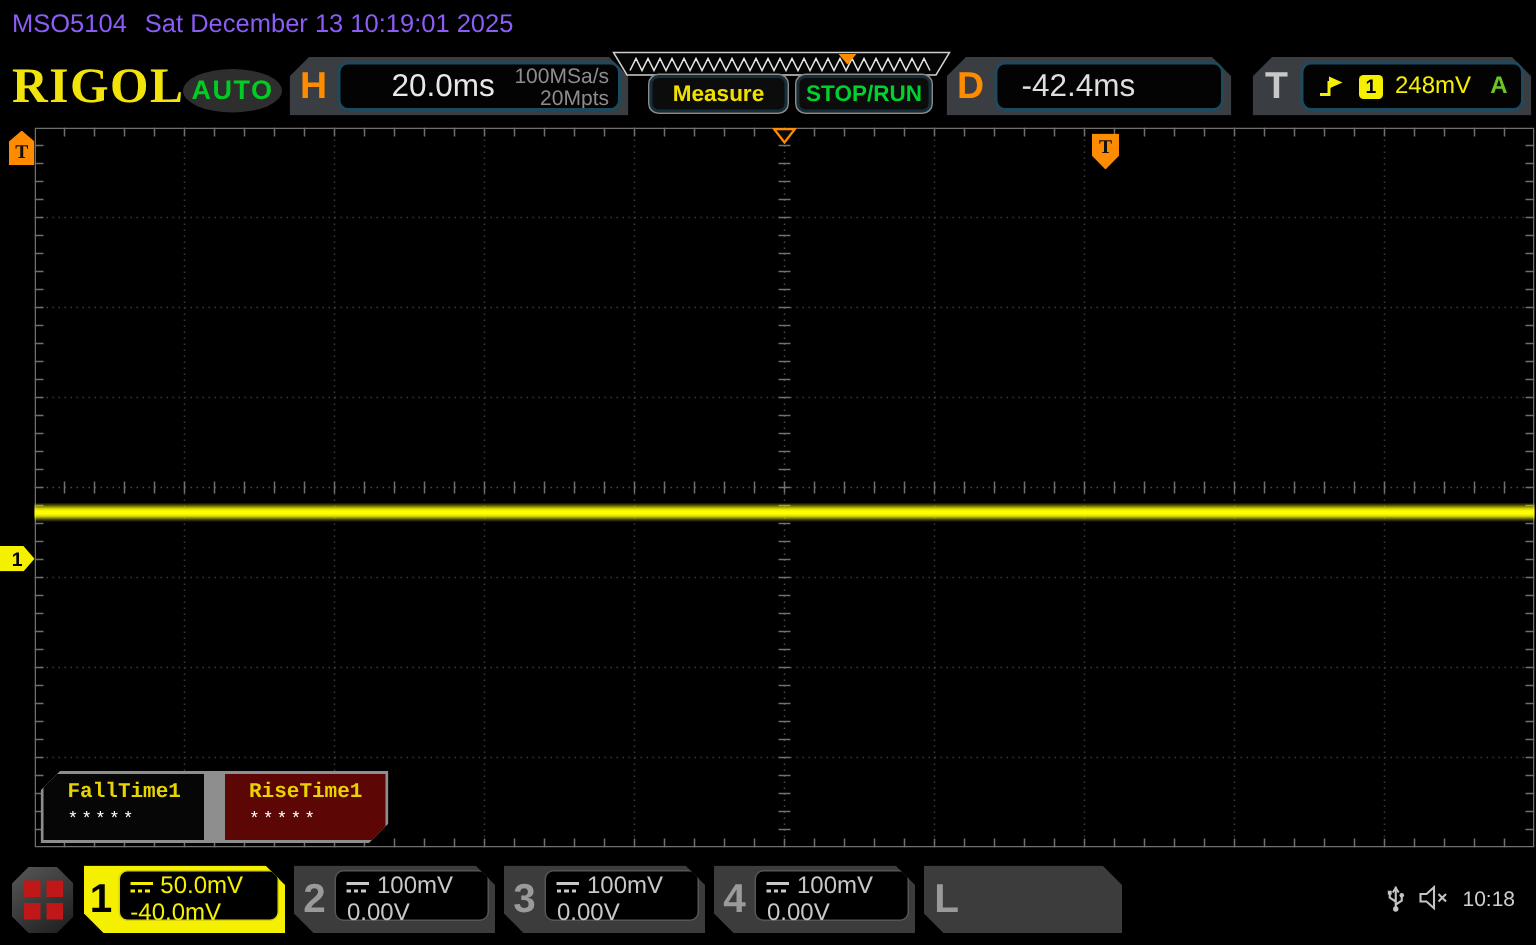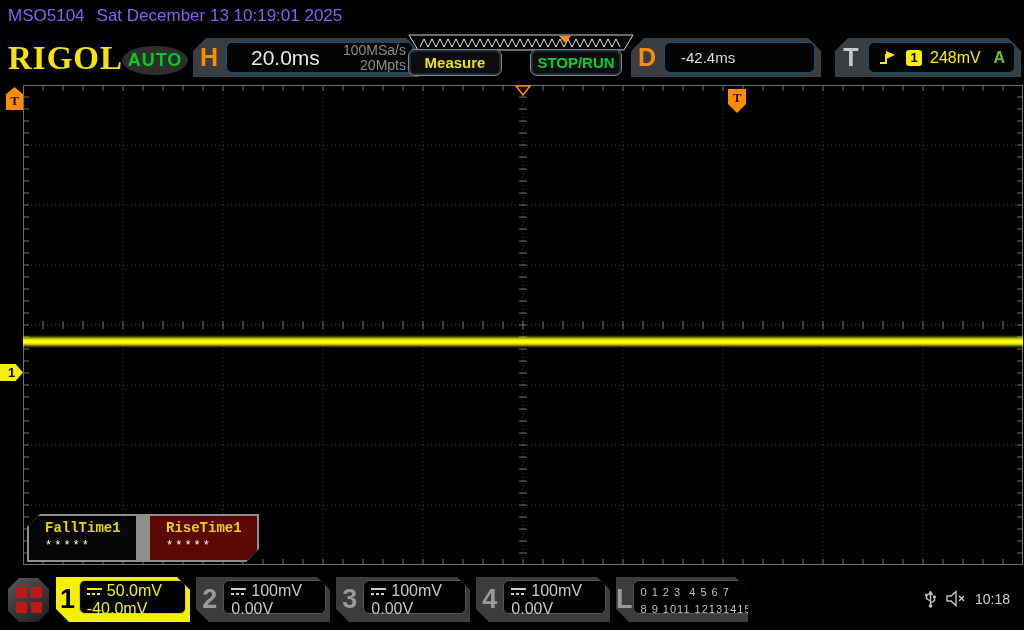--- a/index.html
+++ b/index.html
@@ -14,37 +14,37 @@
   .logo { position:absolute; left:8px; top:40px; font-family:"Liberation Serif", serif; font-weight:bold; font-size:33px; color:#f2e30a; letter-spacing:1px; }
   .auto-badge { position:absolute; left:122px; top:46px; width:66px; height:29px; background:#2e2e2e; border-radius:50%; display:flex; align-items:center; justify-content:center; color:#00cc22; font-weight:bold; font-size:18px; letter-spacing:1px; }
 
   .hblock { position:absolute; top:38px; height:39px; background:#3a3e42; display:flex; align-items:center;
             clip-path:polygon(13px 0, calc(100% - 13px) 0, 100% 13px, 100% 100%, 0 100%, 0 13px); }
   .hblock .blk-letter { width:32px; text-align:center; font-weight:bold; font-size:25px; }
   .hblock .inner { flex:1; height:33px; margin:0 5px 0 0; background:#030303; border:2px solid #1d4a5e; border-radius:7px; display:flex; align-items:center; overflow:hidden; }
   .orange { color:#ff8c00; }
 
   #h-block { left:193px; width:226px; }
-  #h-block .tb { color:#e8e8e8; font-size:21px; margin-left:24px; }
+  #h-block .tb { color:#e8e8e8; font-size:21px; margin-left:34px; }
   #h-block .sr { margin-left:auto; text-align:right; color:#8d8d8d; font-size:14px; line-height:1.05; padding-right:6px; }
 
   #d-block { left:631px; width:190px; }
-  #d-block .dly { color:#dedede; font-size:15px; margin-left:16px; }
+  #d-block .dly { color:#dedede; font-size:21px; margin-left:16px; }
 
   #t-block { left:835px; width:186px; }
   #t-block .blk-letter { color:#c8c8c8; }
   #t-block .inner { gap:8px; padding:0 9px; }
   .trig-badge { background:#f5f000; color:#000; font-weight:bold; font-size:13px; min-width:16px; height:16px; line-height:16px; text-align:center; border-radius:3px; }
   .trig-level { color:#f5f000; font-size:16px;text-align:right; }
   .trig-mode { margin-left:auto; color:#6cc426; font-weight:bold; font-size:16px; }
 
   .wave-strip { position:absolute; left:408px; top:34px; width:226px; height:18px; }
 
   .hdr-btn { position:absolute; top:49px; height:27px; background:#0c0c0c; border:1px solid #8a8a8a; border-radius:7px; box-shadow:inset 0 0 0 2px #142e3a; display:flex; align-items:center; justify-content:center; font-weight:bold; font-size:15px; }
-  #measure-btn { left:408px; width:94px; color:#f0e000; }
+  #measure-btn { left:432px; width:94px; color:#f0e000; }
   #stoprun-btn { left:530px; width:92px; color:#00d22d; }
 
   
   .graticule { position:absolute; left:23px; top:85px; width:1000px; height:480px; }
   .graticule svg.grid { position:absolute; inset:0; }
   .gl { stroke:#3b3b3b; stroke-dasharray:1 3; }
   .cl { stroke:#4a4a4a; stroke-dasharray:1 3; }
   .tk { stroke:#6f6f6f; }
   .gbord { fill:none; stroke:#6f6f6f; }
 
@@ -494,24 +494,20 @@
     <div class="r1">
         <span class="dc"></span>
         <span>100mV</span>
       </div>
     <div class="r2">0.00V</div>
   </div>
 </div>
 
 <div class="chbox" id="l-box">
   <div class="chnum">L</div>
-  <div class="chvals">
-    <div class="lrow">0 1 2 3  4 5 6 7</div>
-    <div class="lrow">8 9 1011 12131415</div>
-  </div>
 </div>
 
 <div class="status-icons">
   <svg width="13" height="21" viewBox="0 0 13 21">
     <g stroke="#c4c4c4" stroke-width="1.4" fill="none">
       <path d="M6.5 19 V3"></path>
       <path d="M6.5 4 L4.5 7 M6.5 4 L8.5 7"></path>
       <path d="M6.5 13 L2.5 10.5 V8"></path>
       <path d="M6.5 15 L10.5 12.5 V10"></path>
     </g>

